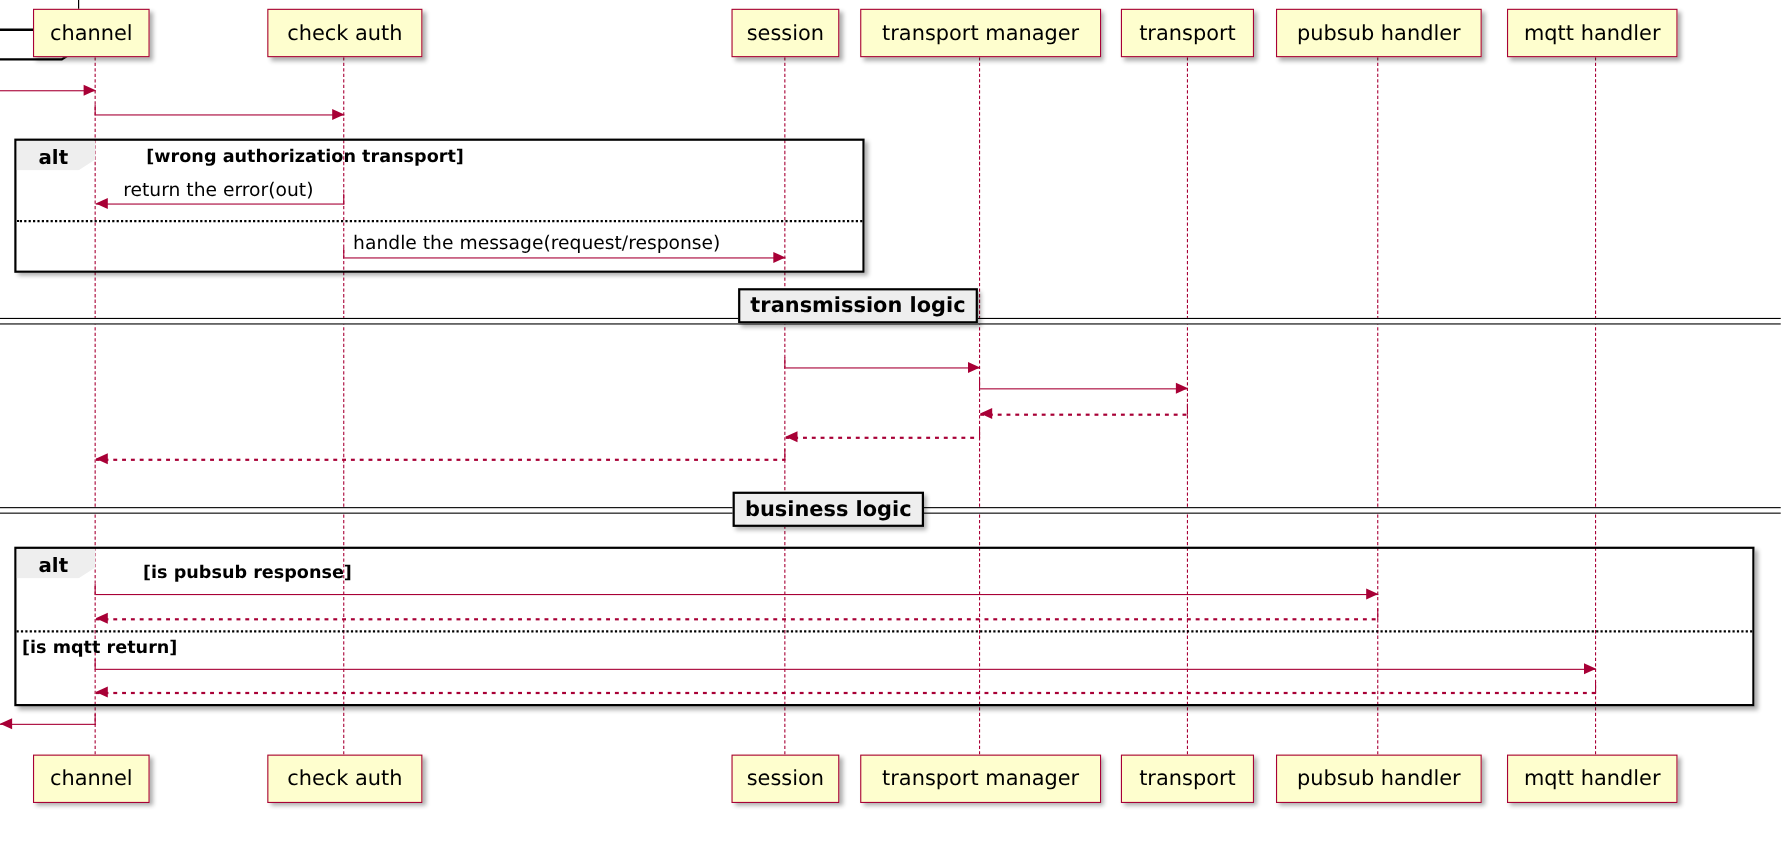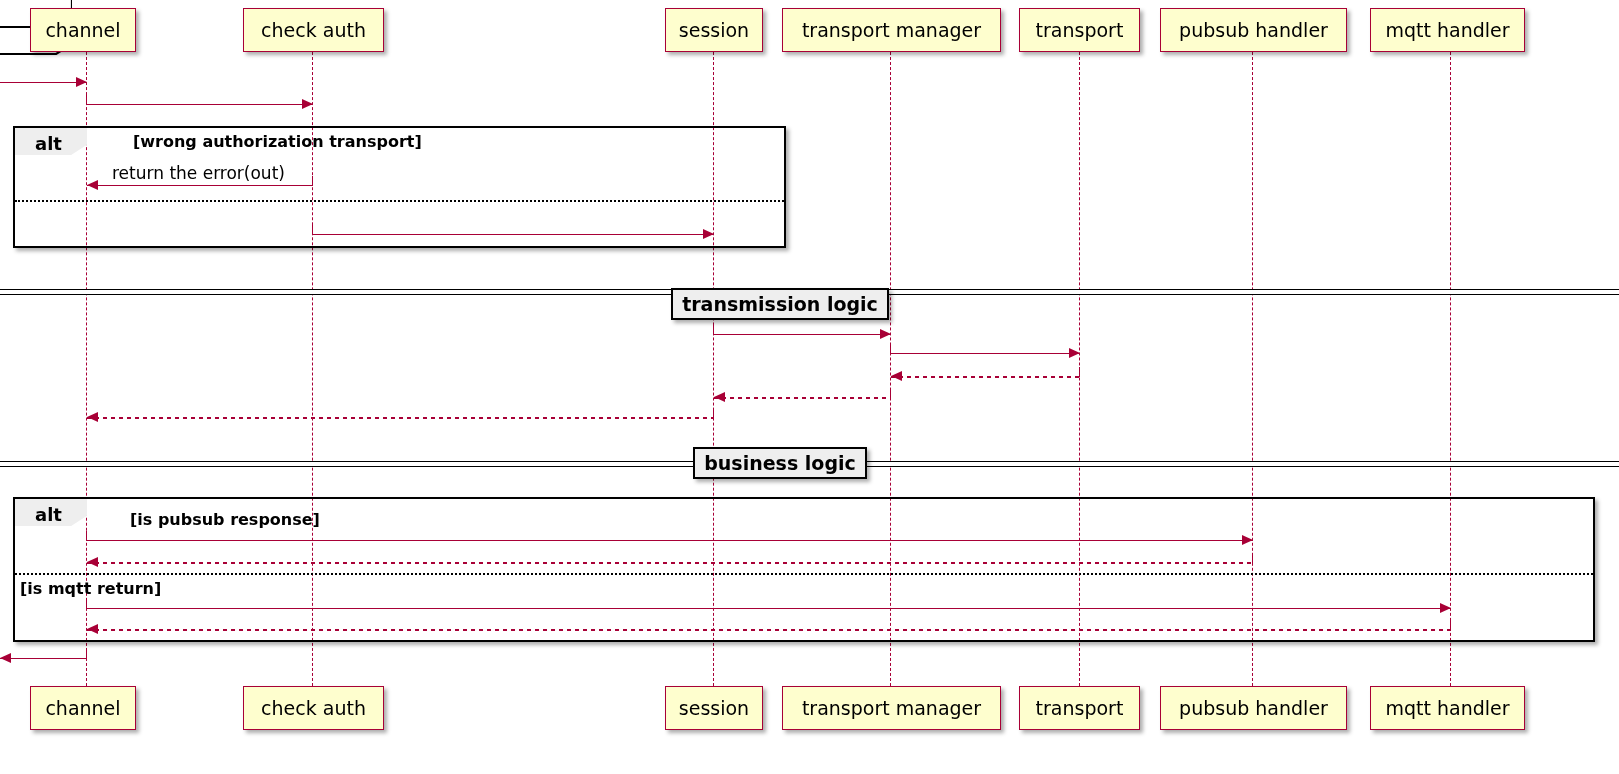--- a/index.html
+++ b/index.html
@@ -202,39 +202,40 @@
     <div style="left: 15px; top: 499px; width: 72px; height: 27px; z-index: 8; pointer-events: none;">
       <svg width="72" height="29" style="display:block">
         <path d="M0,27 L56.160000000000004,27 L72,16.74 L72,0" fill="none" stroke="#000000" stroke-width="2.2"></path>
       </svg>
     </div>
     <div class="group-tab-label" style="left: 35px; top: 506px;">alt</div>
     <div class="group-cond" style="left: 130px; top: 512px;">[is pubsub response]</div>
     <div class="group-cond" style="left: 20px; top: 581px;">[is mqtt return]</div>
     <div class="group-divider" style="left: 15px; top: 573px; width: 1578px;"></div>
     <div class="sep-line" style="left: 0px; top: 289px; width: 1619px;"></div>
-    <div class="sep-box" style="left: 671px; top: 288px; width: 218px; height: 32px;">
+    <div class="sep-box" style="left: 671px; top: 262px; width: 218px; height: 32px;">
       <span>transmission logic</span>
     </div>
     <div class="sep-line" style="left: 0px; top: 461px; width: 1619px;"></div>
-    <div class="sep-box" style="left: 693px; top: 447px; width: 174px; height: 32px;">
+    <div class="sep-box" style="left: 666px; top: 447px; width: 174px; height: 32px;">
       <span>business logic</span>
     </div>
     <div class="msg-line" style="left: 0px; top: 82px; width: 87px;"></div>
     <div class="arrow-head right" style="left: 76px; top: 77px;"></div>
     <div class="msg-line" style="left: 87px; top: 104px; width: 226px;"></div>
     <div class="arrow-head right" style="left: 302px; top: 99px;"></div>
     <div class="msg-stub" style="left: 86.1px; top: 95px; height: 10px;"></div>
     <div class="msg-line" style="left: 87px; top: 185px; width: 226px;"></div>
     <div class="arrow-head left" style="left: 87px; top: 180px;"></div>
     <div class="msg-stub" style="left: 312.1px; top: 176px; height: 10px;"></div>
     <div class="msg-label" style="left: 112px; top: 165px;">return the error(out)</div>
     <div class="msg-line" style="left: 313px; top: 234px; width: 401px;"></div>
     <div class="arrow-head right" style="left: 703px; top: 229px;"></div>
     <div class="msg-stub" style="left: 312.1px; top: 225px; height: 10px;"></div>
+    <div class="msg-label" style="left: 321px; top: 213px;">handle the message(request/response)</div>
     <div class="msg-line" style="left: 714px; top: 334px; width: 177px;"></div>
     <div class="arrow-head right" style="left: 880px; top: 329px;"></div>
     <div class="msg-stub" style="left: 713.1px; top: 325px; height: 10px;"></div>
     <div class="msg-line" style="left: 891px; top: 353px; width: 189px;"></div>
     <div class="arrow-head right" style="left: 1069px; top: 348px;"></div>
     <div class="msg-stub" style="left: 890.1px; top: 344px; height: 10px;"></div>
     <div class="msg-line dotted" style="left: 891px; top: 376px; width: 189px; border-top: none; height: 1.8px; background-image: repeating-linear-gradient(to right, rgb(168, 0, 54) 0px, rgb(168, 0, 54) 4px, transparent 4px, transparent 8px); background-size: 8px 1.8px; background-repeat: repeat-x;"></div>
     <div class="arrow-head left" style="left: 891px; top: 371px;"></div>
     <div class="msg-stub" style="left: 1079.1px; top: 367px; height: 10px;"></div>
     <div class="msg-line dotted" style="left: 714px; top: 397px; width: 177px; border-top: none; height: 1.8px; background-image: repeating-linear-gradient(to right, rgb(168, 0, 54) 0px, rgb(168, 0, 54) 4px, transparent 4px, transparent 8px); background-size: 8px 1.8px; background-repeat: repeat-x;"></div>

